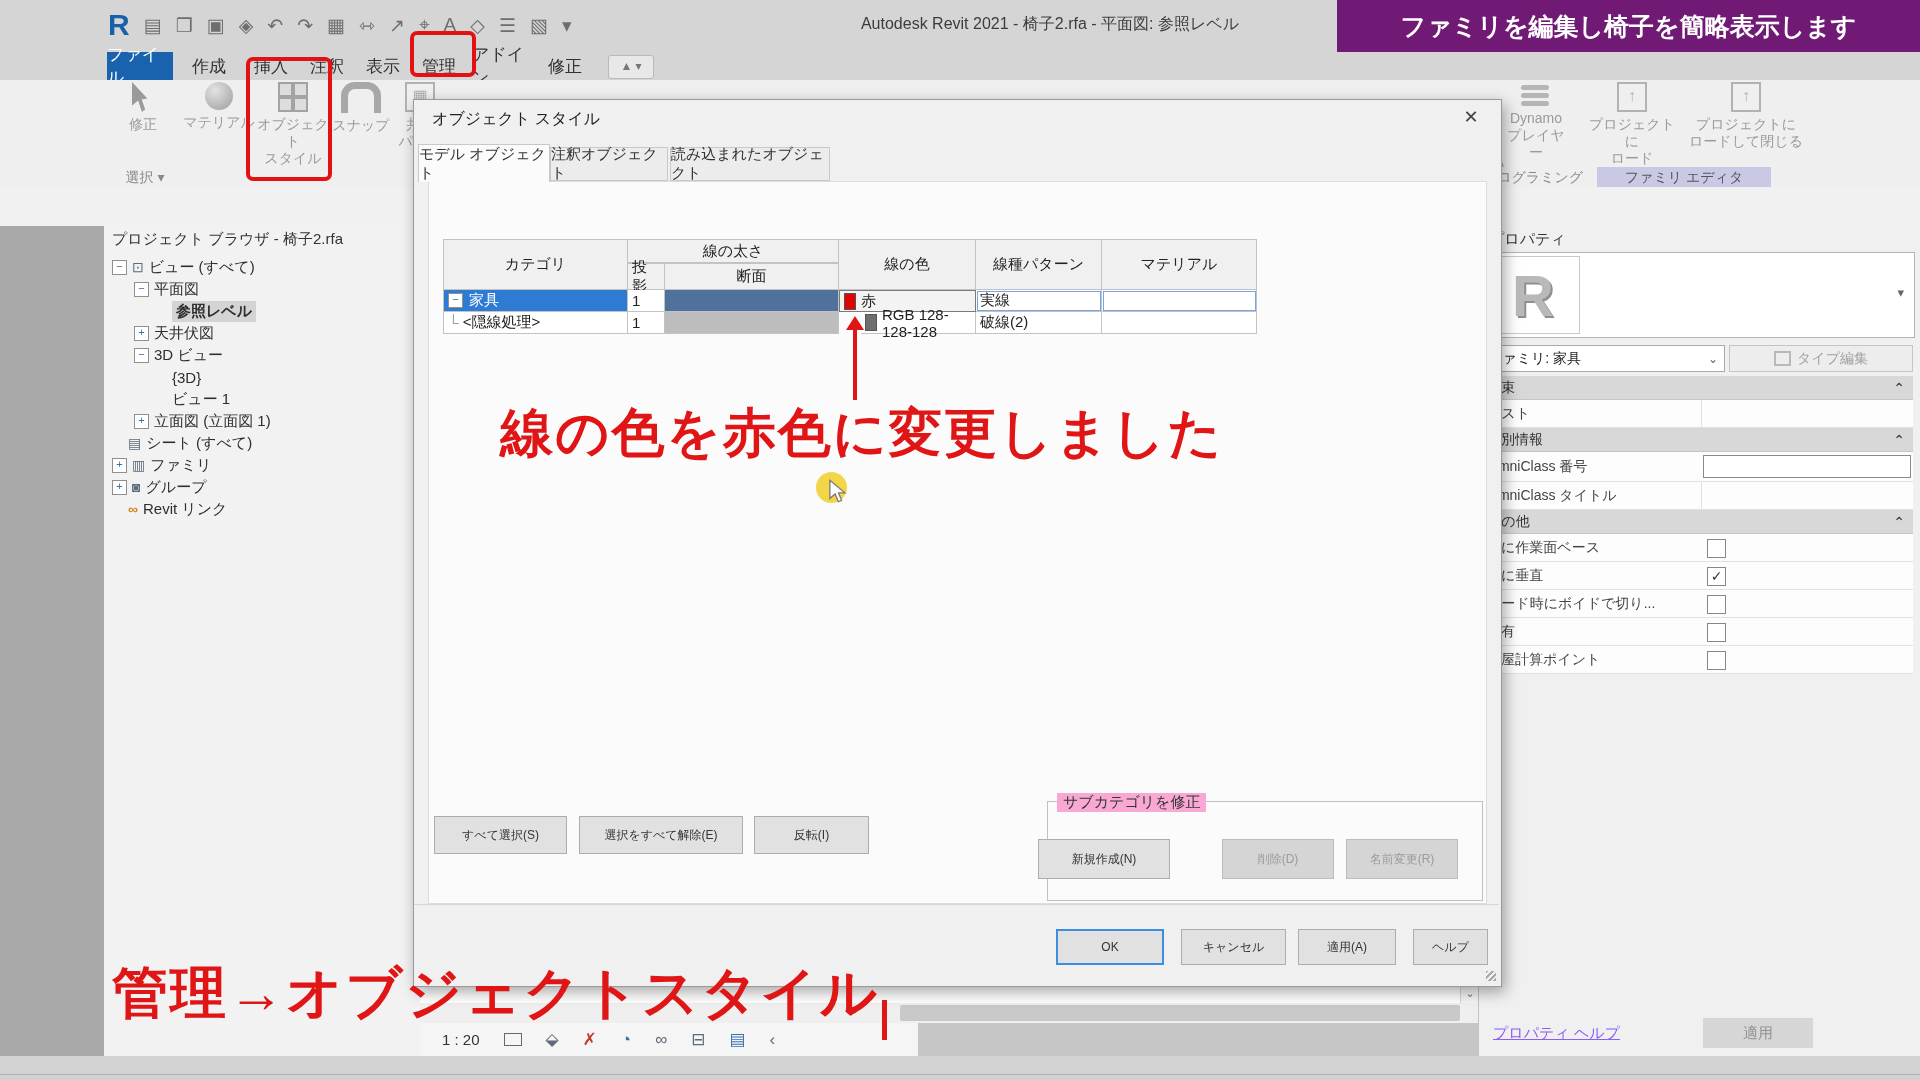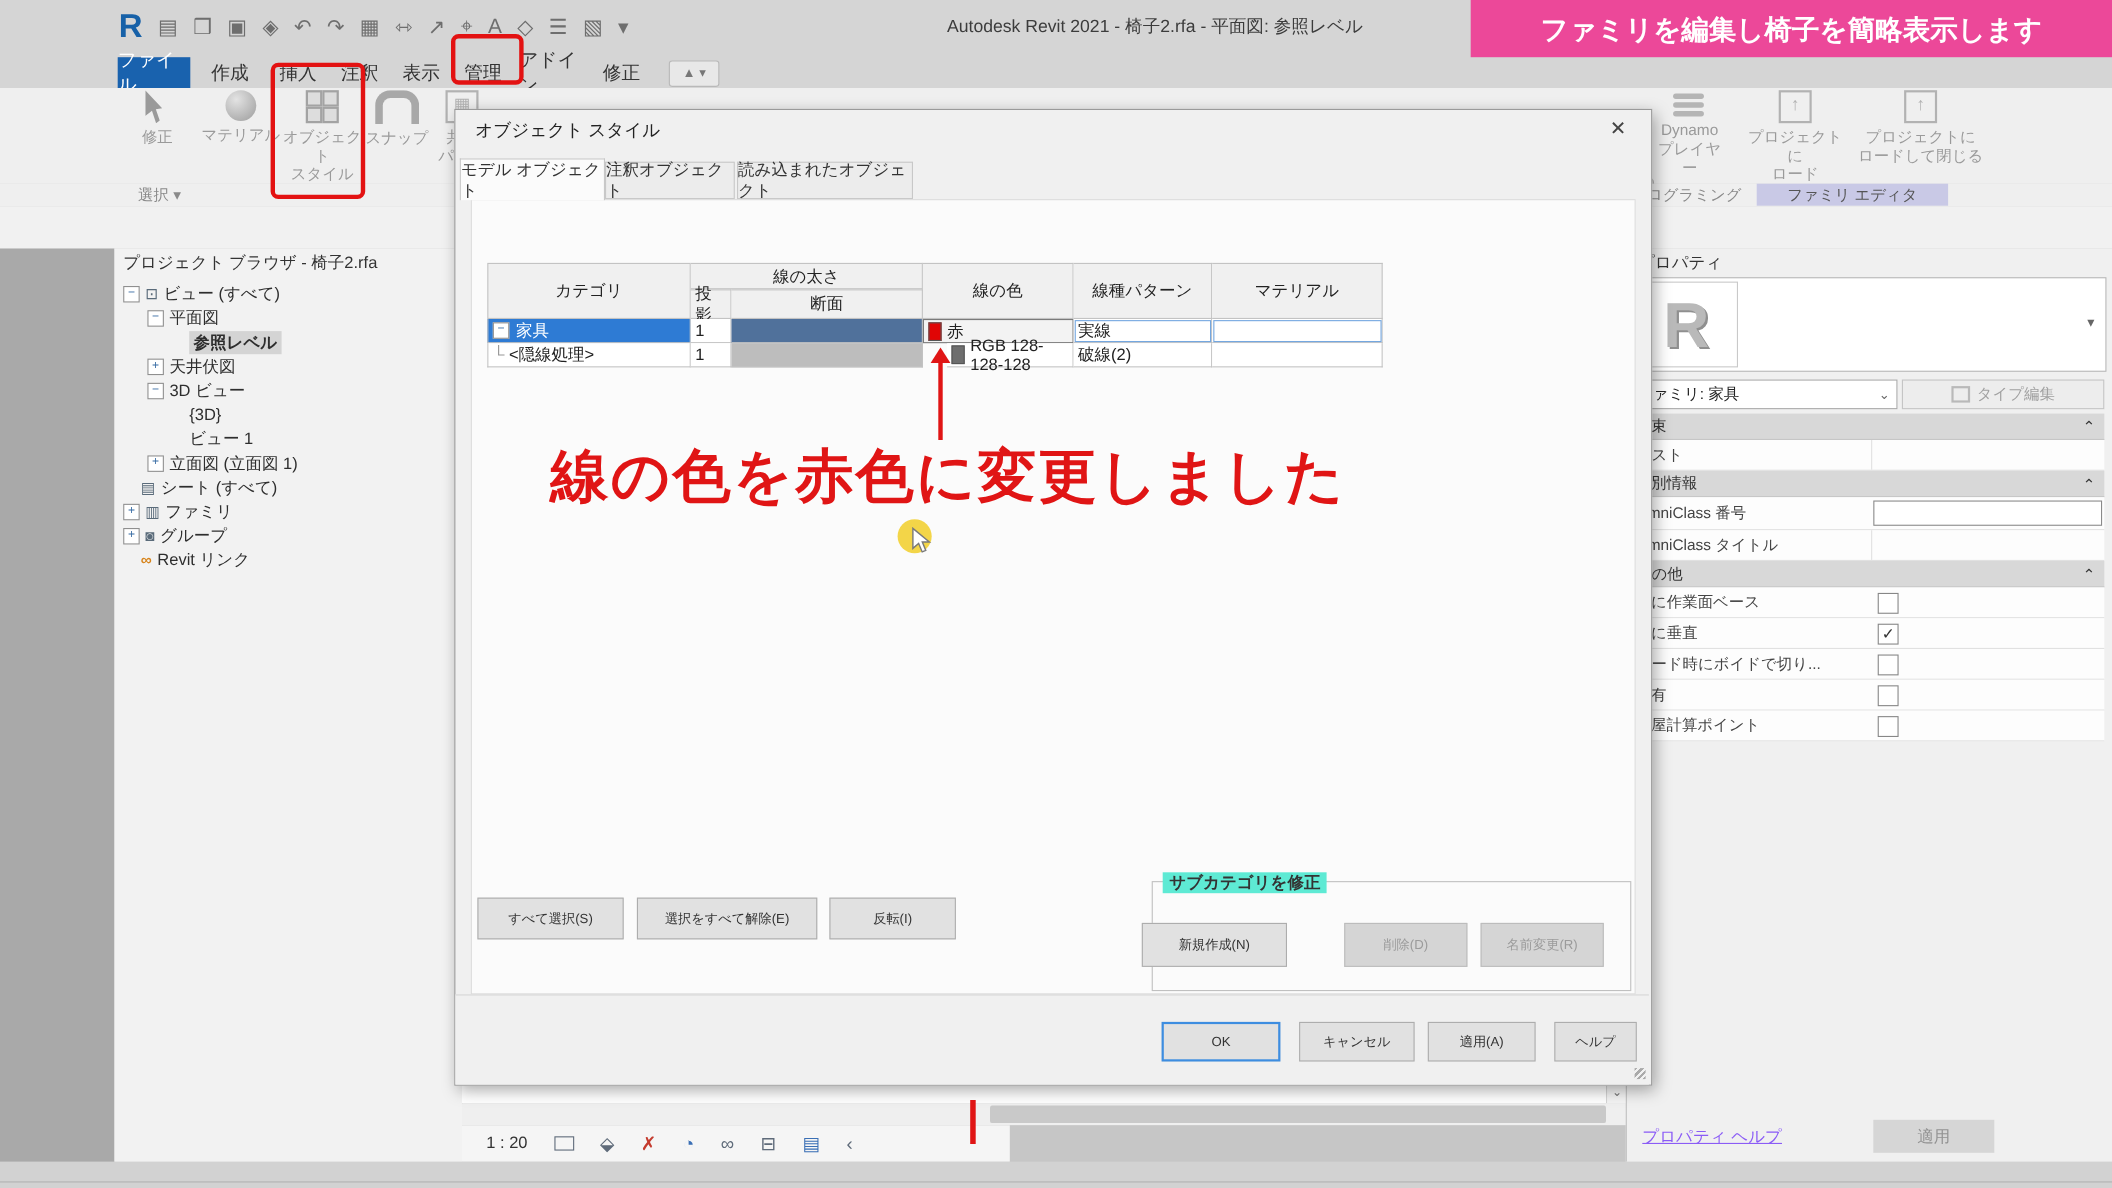--- a/index.html
+++ b/index.html
@@ -5,21 +5,21 @@
   html,body{margin:0;padding:0;background:#888;}
   #screen{position:relative;width:1920px;height:1080px;background:#d2d2d2;overflow:hidden;
           font-family:"Liberation Sans",sans-serif;color:#333;}
   .abs{position:absolute;}
   
   #titlebar{left:0;top:0;width:1920px;height:52px;background:#d5d5d5;}
   #qat{left:108px;top:10px;display:flex;gap:14px;align-items:center;color:#6e6e6e;font-size:19px;}
   #qat .logo{color:#1761a8;font-weight:bold;font-size:30px;line-height:30px;}
   #qat span{display:inline-block;}
   #window-title{left:300px;top:14px;width:1500px;text-align:center;font-size:16px;color:#3c3c3c;}
-  #banner{left:1337px;top:0;width:583px;height:52px;background:#ec4899;color:#fff;
+  #banner{left:1337px;top:0;width:583px;height:52px;background:#701a75;color:#fff;
           display:flex;align-items:center;justify-content:center;font-size:25px;font-weight:bold;z-index:40;}
   
   #tabrow{left:0;top:52px;width:1920px;height:28px;background:#d5d5d5;font-size:17px;}
   .mtab{position:absolute;top:0;height:28px;display:flex;align-items:center;justify-content:center;color:#333;}
   .mtab.active{background:#1962ae;color:#fff;}
   #tab-extra{position:absolute;left:608px;top:3px;width:44px;height:22px;border:1px solid #b9b9b9;
              border-radius:3px;background:#e8e8e8;color:#777;font-size:12px;text-align:center;line-height:20px;}
   
   #ribbon{left:0;top:80px;width:1920px;height:87px;background:#efefef;border-bottom:1px solid #d8d8d8;}
   #grouplabels{left:0;top:167px;width:1920px;height:21px;background:#efefef;border-bottom:1px solid #cfcfcf;
@@ -91,21 +91,21 @@
   .swatch{width:10px;height:15px;flex:none;margin-right:5px;border:1px solid #555;}
   .color-edit{background:#f3f3f3 !important;border:1px solid #7a7a7a !important;}
   .sel-outline{outline:1px solid #74a7e0;outline-offset:-2px;}
   .indent-branch{color:#9a9a9a;margin-right:4px;}
   
   .dbtn{position:absolute;height:38px;background:#e1e1e1;border:1px solid #adadad;box-sizing:border-box;
         display:flex;align-items:center;justify-content:center;font-size:12px;color:#333;}
   .dbtn.disabled{background:#d5d5d5;color:#9b9b9b;border-color:#bcbcbc;}
   .dbtn.focus{border:2px solid #3d8de0;}
   #subcat-box{position:absolute;left:633px;top:701px;width:434px;height:98px;border:1px solid #c0c0c0;}
-  #subcat-label{position:absolute;left:643px;top:693px;background:#5eead4;padding:0 6px;font-size:15px;color:#333;font-weight:bold;}
+  #subcat-label{position:absolute;left:643px;top:693px;background:#f9a8d4;padding:0 6px;font-size:15px;color:#333;}
   #dlg-bottom{position:absolute;left:0;top:804px;width:1085px;height:81px;background:#f0f0f0;border-top:1px solid #d6d6d6;}
   #grip{position:absolute;right:5px;bottom:5px;width:10px;height:10px;
         background:repeating-linear-gradient(135deg,#aaa 0 2px,transparent 2px 4px);}
   
   #props{left:1478px;top:226px;width:442px;height:830px;background:#f0f0f0;border-left:1px solid #c2c2c2;}
   #props .hdr{position:absolute;left:10px;top:4px;font-size:15px;color:#333;}
   #type-selector{position:absolute;left:0px;top:26px;width:434px;height:84px;background:#fff;border:1px solid #b5b5b5;}
   #thumb{position:absolute;left:6px;top:3px;width:92px;height:76px;border:1px solid #c9c9c9;
          display:flex;align-items:center;justify-content:center;font-size:58px;font-weight:bold;
          color:#b9b9b9;text-shadow:2px 2px 0 #8f8f8f;}
@@ -468,20 +468,21 @@
     <div class="dbtn" style="left:884px;top:829px;width:98px;height:36px;">適用(A)</div>
     <div class="dbtn" style="left:999px;top:829px;width:75px;height:36px;">ヘルプ</div>
     <div id="grip"></div>
   </div>
 
   <div id="anno-arrow">
     <div class="head"></div>
       <div class="shaft"></div>
   </div>
   <div class="red-text" id="anno-msg">線の色を赤色に変更しました</div>
+  <div class="red-text" id="anno-path">管理→オブジェクトスタイル</div>
   <div id="anno-tick"></div>
 
   <div id="cursor-halo"></div>
   <svg id="cursor" width="22" height="26" viewBox="0 0 16 20">
     <path d="M1 1 L1 15 L5 11.5 L7.5 17.5 L10 16.4 L7.6 10.6 L12.5 10.6 Z" fill="#ffffff" stroke="#7a7a7a" stroke-width="1"></path>
   </svg>
 
   <div class="abs" id="statusbar">
     <span id="status-ready">準備中</span>
     <div id="status-icons">

